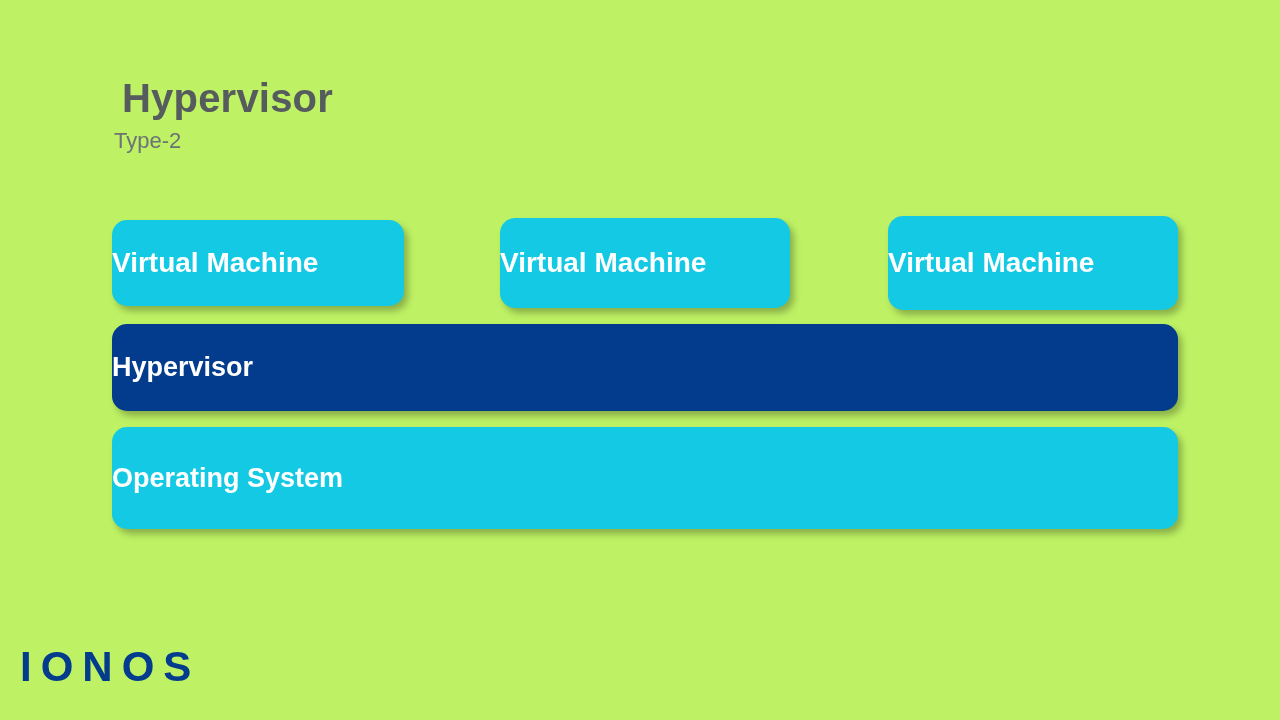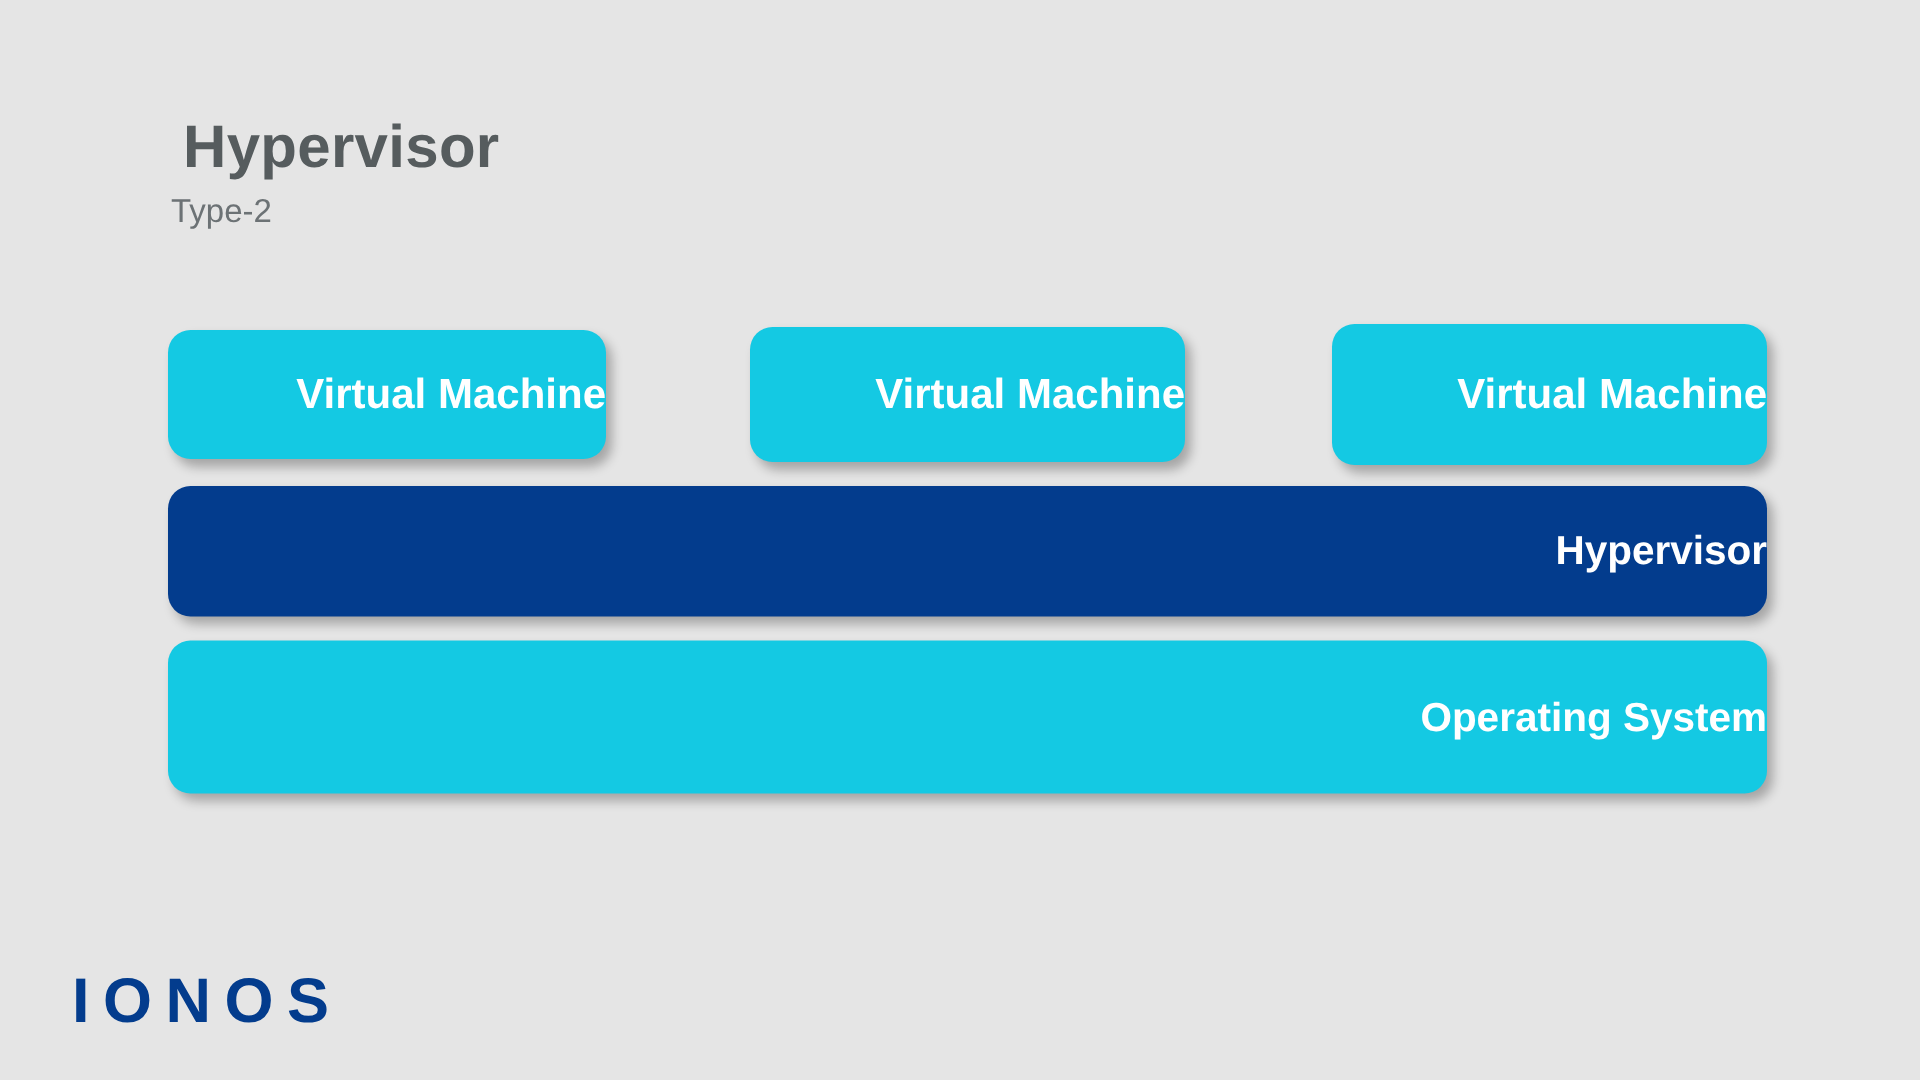--- a/index.html
+++ b/index.html
@@ -11,21 +11,21 @@
     height: 720px;
     background: #f7f7f7;
     font-family: "Liberation Sans", sans-serif;
     overflow: hidden;
     position: relative;
   }
 
   .slide {
     position: absolute;
     inset: 0;
-    background: #e5e5e5;
+    background: #bef264;
   }
 
   
   .heading {
     position: absolute;
     left: 114px;
     top: 78px;
     width: 700px;
   }
   .heading .title {
@@ -46,21 +46,21 @@
     white-space: nowrap;
   }
 
   
   .box {
     position: absolute;
     border-radius: 15px;
     box-shadow: 4px 5px 7px rgba(0,0,0,0.28);
     display: flex;
     align-items: center;
-    justify-content: flex-end;
+    justify-content: flex-start;
     box-sizing: border-box;
   }
   .box .box-label {
     color: #ffffff;
     font-weight: bold;
     text-align: center;
     line-height: 1.0;
     white-space: nowrap;
   }
 
@@ -91,21 +91,20 @@
     position: absolute;
     left: 20px;
     top: 646px;
     font-size: 42px;
     font-weight: bold;
     color: #033c8d;
     letter-spacing: 9px;
     line-height: 1.0;
     font-family: "Liberation Sans", sans-serif;
     white-space: nowrap;
-    margin-left: 28px;
   }
 </style>
 </head>
 <body>
 
 <div class="slide">
 
   <div class="heading">
     <div class="title">Hypervisor</div>
     <div class="subtitle">Type-2</div>

